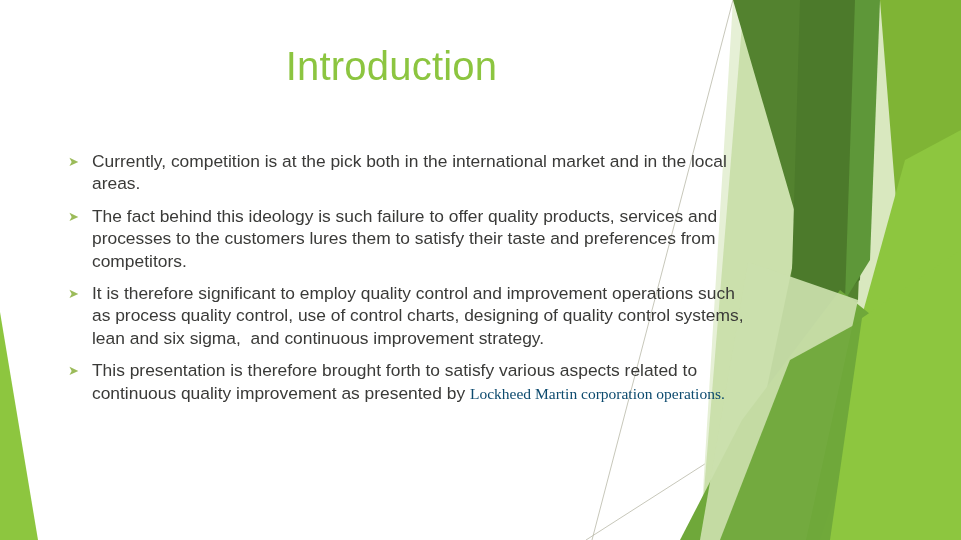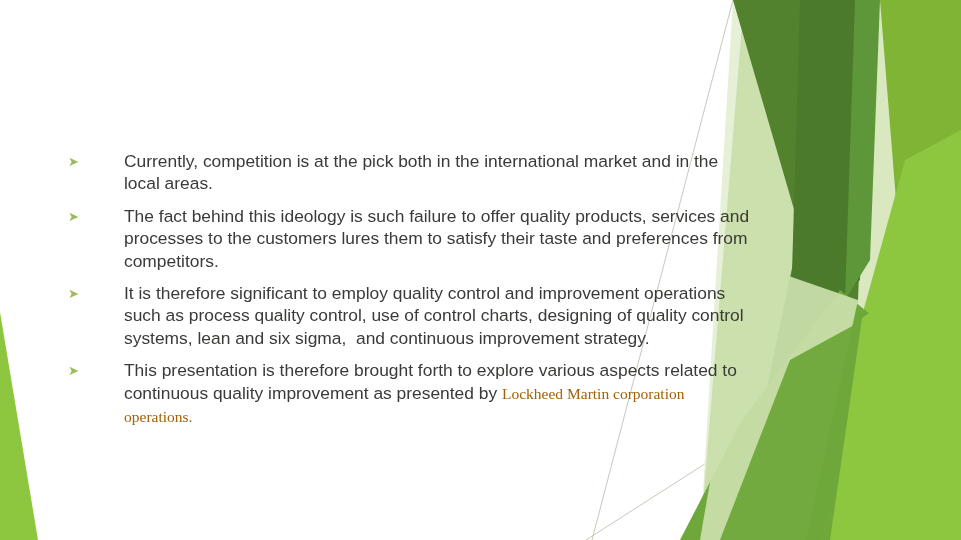--- a/index.html
+++ b/index.html
@@ -64,26 +64,25 @@
     padding-left: 6px;
     box-sizing: border-box;
   }
   .bullet-text {
     flex: 1 1 auto;
     font-family: "Liberation Sans", sans-serif;
     font-size: 17.4px;
     line-height: 22.4px;
     color: #3A3A38;
     white-space: pre-wrap;
-    margin-left: 32px;
   }
   .serif-run {
     font-family: "Liberation Serif", serif;
     font-size: 15.5px;
-    color: #a16207;
+    color: #0c4a6e;
   }
 </style>
 </head>
 <body>
 
 <div id="slide">
 
   <svg class="art" viewBox="0 0 961 540" preserveAspectRatio="none" aria-hidden="true">
 
     <g>
@@ -112,37 +111,38 @@
 
     <polygon points="748,262 858,300 806,540 700,540" fill="#CBE0AC" opacity="0.92"></polygon>
 
     <polygon points="790,360 900,300 880,540 720,540" fill="#6FA83A" opacity="0.95"></polygon>
 
     <polygon points="862,318 961,250 961,540 830,540" fill="#8DC63F"></polygon>
 
     <polygon points="0,312 0,540 38,540" fill="#8DC63F"></polygon>
   </svg>
 
+  <div id="title">Introduction</div>
 
   <div id="body">
 
     <div class="bullet-row">
       <div class="bullet-marker">➤</div>
       <div class="bullet-text"><span>Currently, competition is at the pick both in the international market and in the local areas.</span><span class="serif-run"></span></div>
     </div>
 
     <div class="bullet-row">
       <div class="bullet-marker">➤</div>
       <div class="bullet-text"><span>The fact behind this ideology is such failure to offer quality products, services and processes to the customers lures them to satisfy their taste and preferences from competitors.</span><span class="serif-run"></span></div>
     </div>
 
     <div class="bullet-row">
       <div class="bullet-marker">➤</div>
       <div class="bullet-text"><span>It is therefore significant to employ quality control and improvement operations such as process quality control, use of control charts, designing of quality control systems, lean and six sigma,  and continuous improvement strategy.</span><span class="serif-run"></span></div>
     </div>
 
     <div class="bullet-row">
       <div class="bullet-marker">➤</div>
-      <div class="bullet-text"><span>This presentation is therefore brought forth to explore various aspects related to continuous quality improvement as presented by </span><span class="serif-run">Lockheed Martin corporation operations.</span></div>
+      <div class="bullet-text"><span>This presentation is therefore brought forth to satisfy various aspects related to continuous quality improvement as presented by </span><span class="serif-run">Lockheed Martin corporation operations.</span></div>
     </div>
 
   </div>
 </div>
 
 </body></html>

